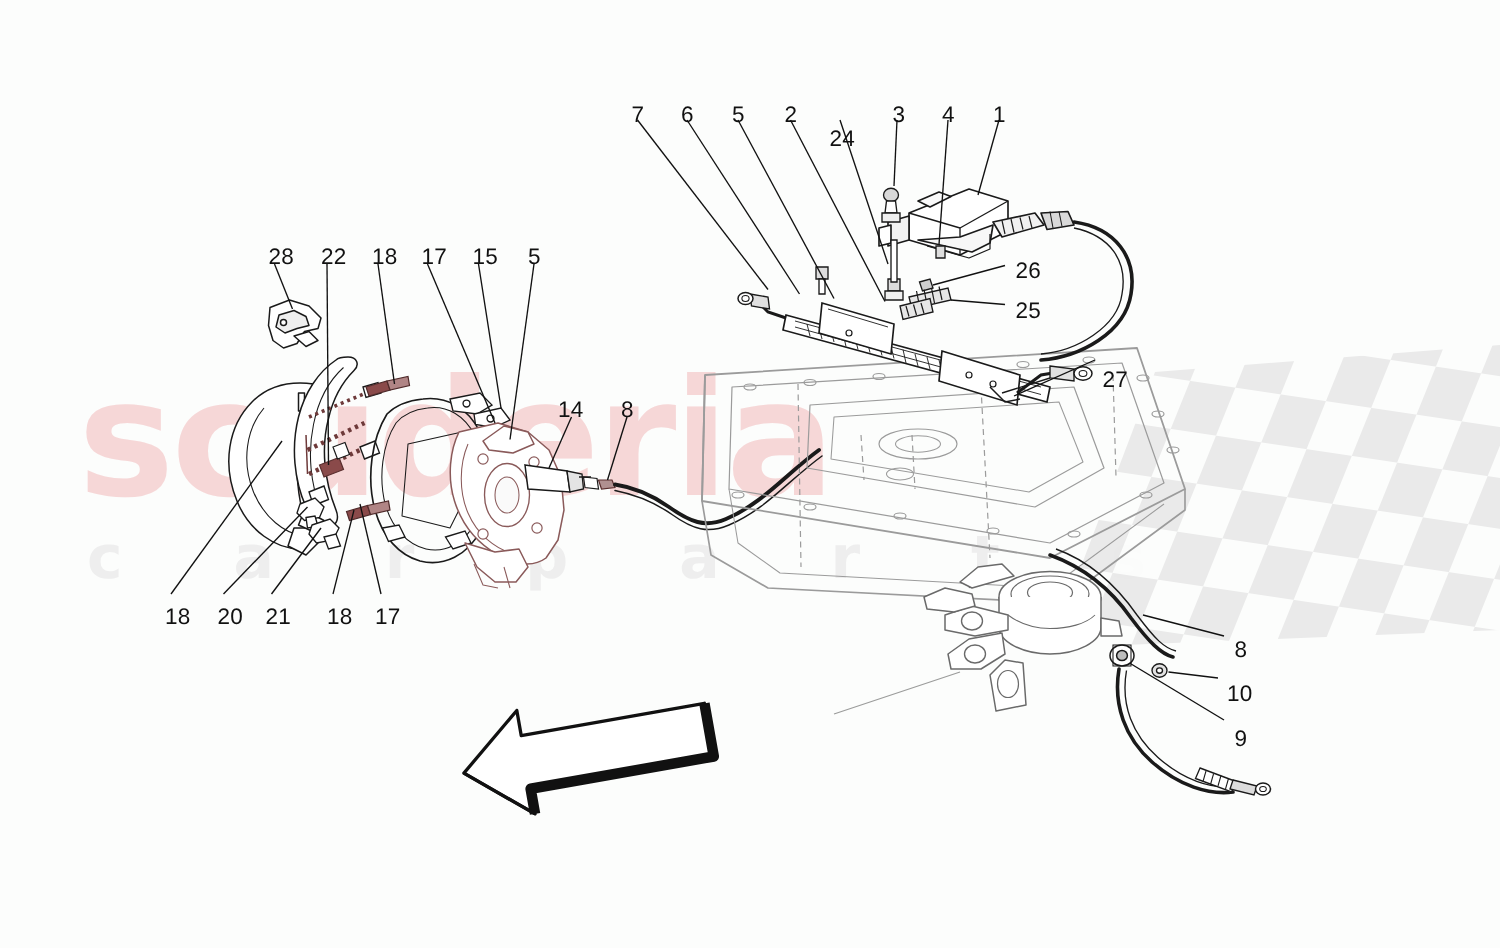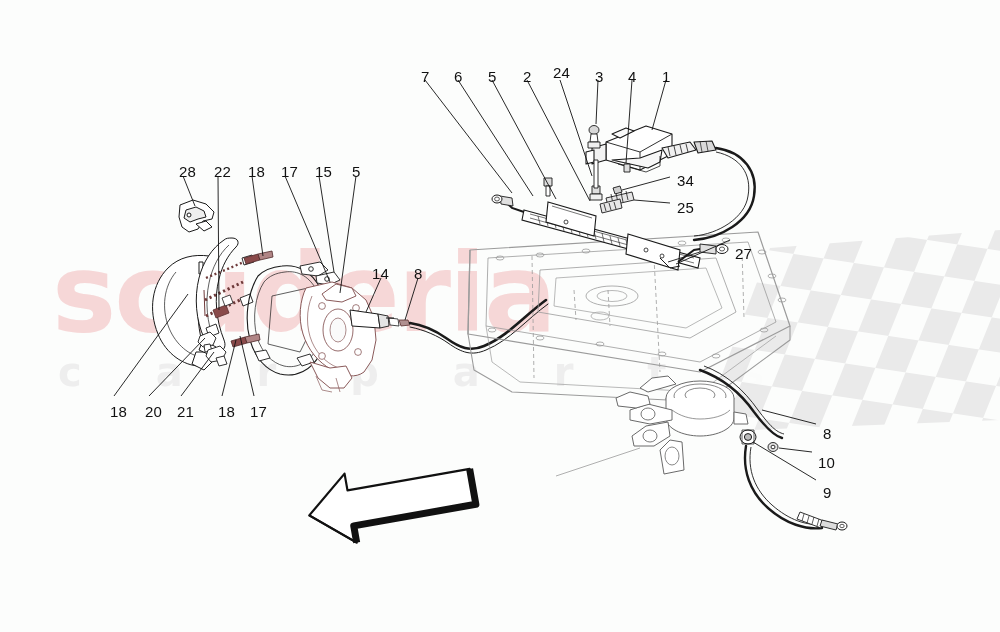--- a/index.html
+++ b/index.html
@@ -418,42 +418,42 @@
       <path d="M816,424 L762,410"></path>
       <path d="M812,452 L779,448"></path>
       <path d="M816,480 L753,442"></path>
     </g>
   </svg>
 
   <div class="lbl" style="left:421px;top:68px">7</div>
   <div class="lbl" style="left:454px;top:68px">6</div>
   <div class="lbl" style="left:488px;top:68px">5</div>
   <div class="lbl" style="left:523px;top:68px">2</div>
-  <div class="lbl" style="left:553px;top:64px">24</div>
+  <div class="lbl" style="left:553px;top:84px">24</div>
   <div class="lbl" style="left:595px;top:68px">3</div>
   <div class="lbl" style="left:628px;top:68px">4</div>
   <div class="lbl" style="left:662px;top:68px">1</div>
 
   <div class="lbl" style="left:179px;top:163px">28</div>
   <div class="lbl" style="left:214px;top:163px">22</div>
   <div class="lbl" style="left:248px;top:163px">18</div>
   <div class="lbl" style="left:281px;top:163px">17</div>
   <div class="lbl" style="left:315px;top:163px">15</div>
   <div class="lbl" style="left:352px;top:163px">5</div>
 
   <div class="lbl" style="left:110px;top:403px">18</div>
   <div class="lbl" style="left:145px;top:403px">20</div>
   <div class="lbl" style="left:177px;top:403px">21</div>
   <div class="lbl" style="left:218px;top:403px">18</div>
   <div class="lbl" style="left:250px;top:403px">17</div>
 
   <div class="lbl" style="left:372px;top:265px">14</div>
   <div class="lbl" style="left:414px;top:265px">8</div>
 
-  <div class="lbl" style="left:677px;top:172px">34</div>
+  <div class="lbl" style="left:677px;top:172px">26</div>
   <div class="lbl" style="left:677px;top:199px">25</div>
   <div class="lbl" style="left:735px;top:245px">27</div>
 
   <div class="lbl" style="left:823px;top:425px">8</div>
   <div class="lbl" style="left:818px;top:454px">10</div>
   <div class="lbl" style="left:823px;top:484px">9</div>
 
 </div>
 
 </body></html>

